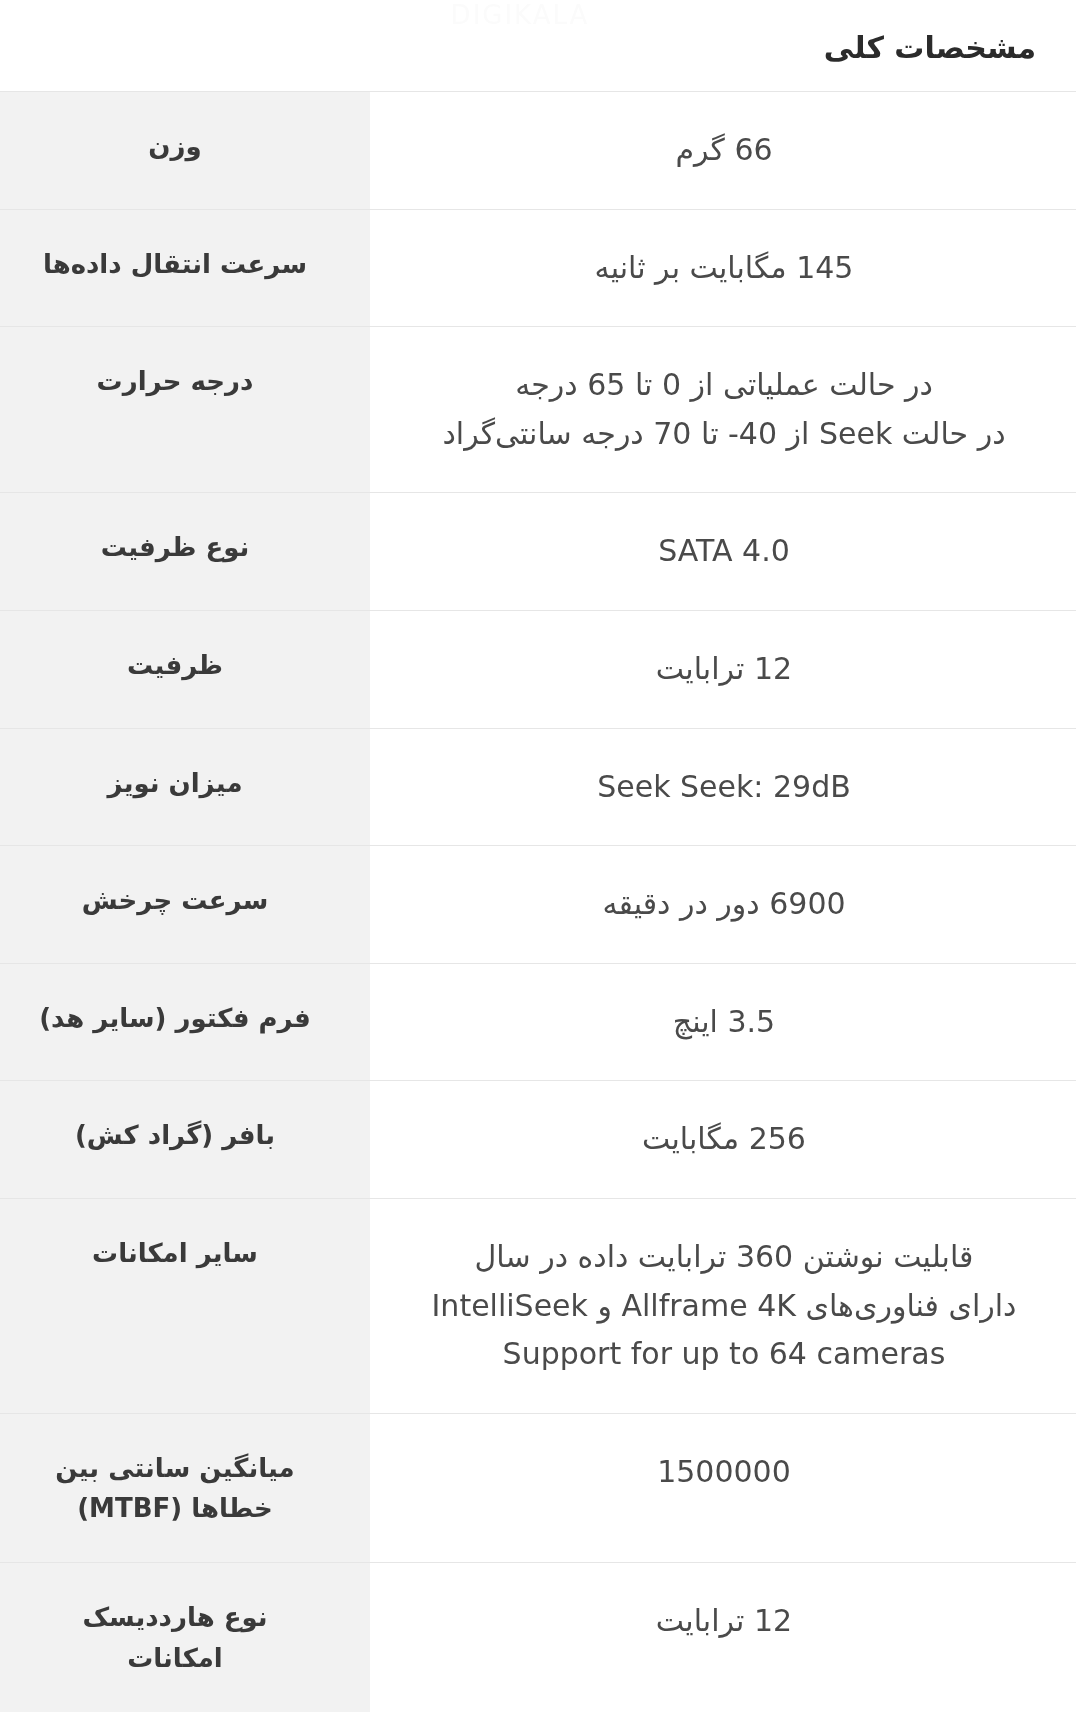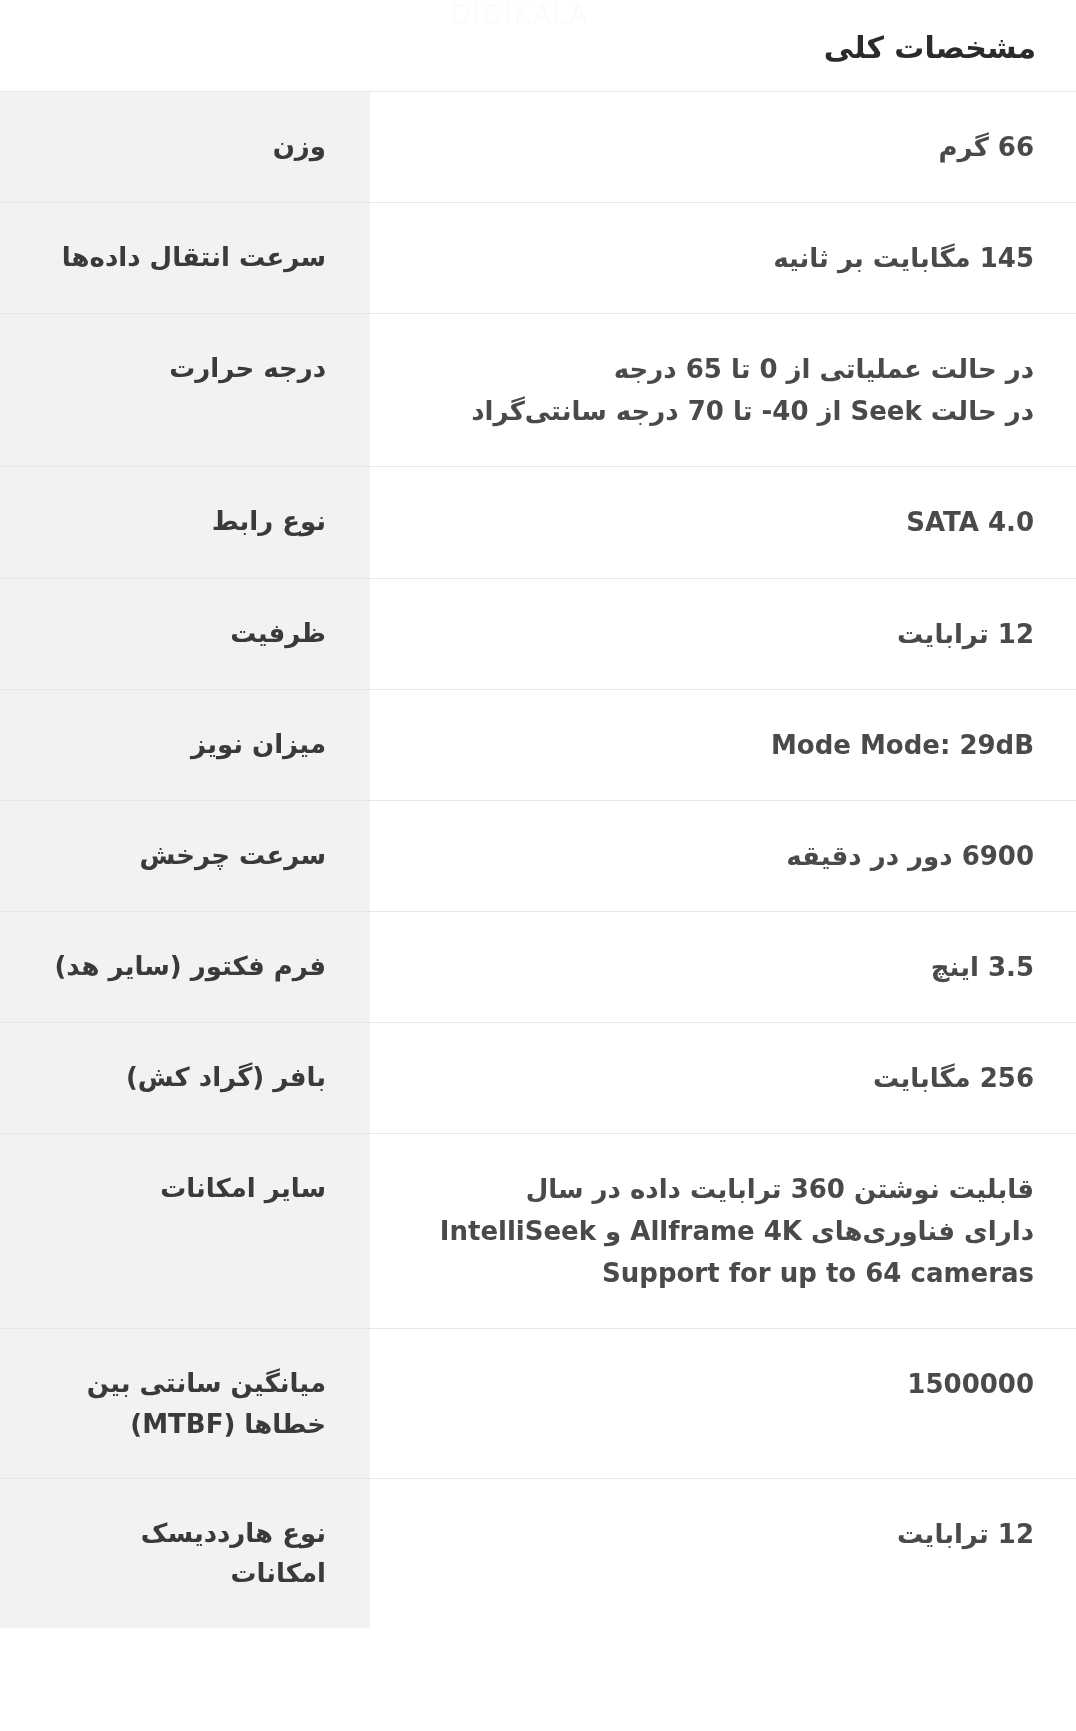--- a/index.html
+++ b/index.html
@@ -41,32 +41,31 @@
   }
   .spec-table tr:last-child {
     border-bottom: none;
   }
   th.label-cell {
     width: 370px;
     background: #f2f2f2;
     font-size: 26px;
     font-weight: bold;
     color: #3a3a3a;
-    text-align: right;
     vertical-align: top;
     padding: 34px 44px 34px 24px;
     box-sizing: border-box;
     line-height: 1.55;
   }
   td.value-cell {
     background: #ffffff;
-    font-size: 26px;
-    font-weight: bold;
+    font-size: 30px;
+    font-weight: normal;
     color: #4a4a4a;
-    text-align: right;
+    text-align: center;
     vertical-align: top;
     padding: 34px 42px 34px 44px;
     box-sizing: border-box;
     line-height: 1.62;
   }
   .value-line {
     display: block;
     white-space: normal;
   }
   .watermark {
@@ -117,34 +116,34 @@
           </td>
           <th class="label-cell">
             <span class="value-line">درجه حرارت</span>
           </th>
         </tr>
         <tr>
           <td class="value-cell">
             <span class="value-line">SATA 4.0</span>
           </td>
           <th class="label-cell">
-            <span class="value-line">نوع رابط</span>
+            <span class="value-line">نوع ظرفیت</span>
           </th>
         </tr>
         <tr>
           <td class="value-cell">
             <span class="value-line">12 ترابایت</span>
           </td>
           <th class="label-cell">
             <span class="value-line">ظرفیت</span>
           </th>
         </tr>
         <tr>
           <td class="value-cell">
-            <span class="value-line">Mode Mode: 29dB</span>
+            <span class="value-line">Seek Seek: 29dB</span>
           </td>
           <th class="label-cell">
             <span class="value-line">میزان نویز</span>
           </th>
         </tr>
         <tr>
           <td class="value-cell">
             <span class="value-line">6900 دور در دقیقه</span>
           </td>
           <th class="label-cell">

